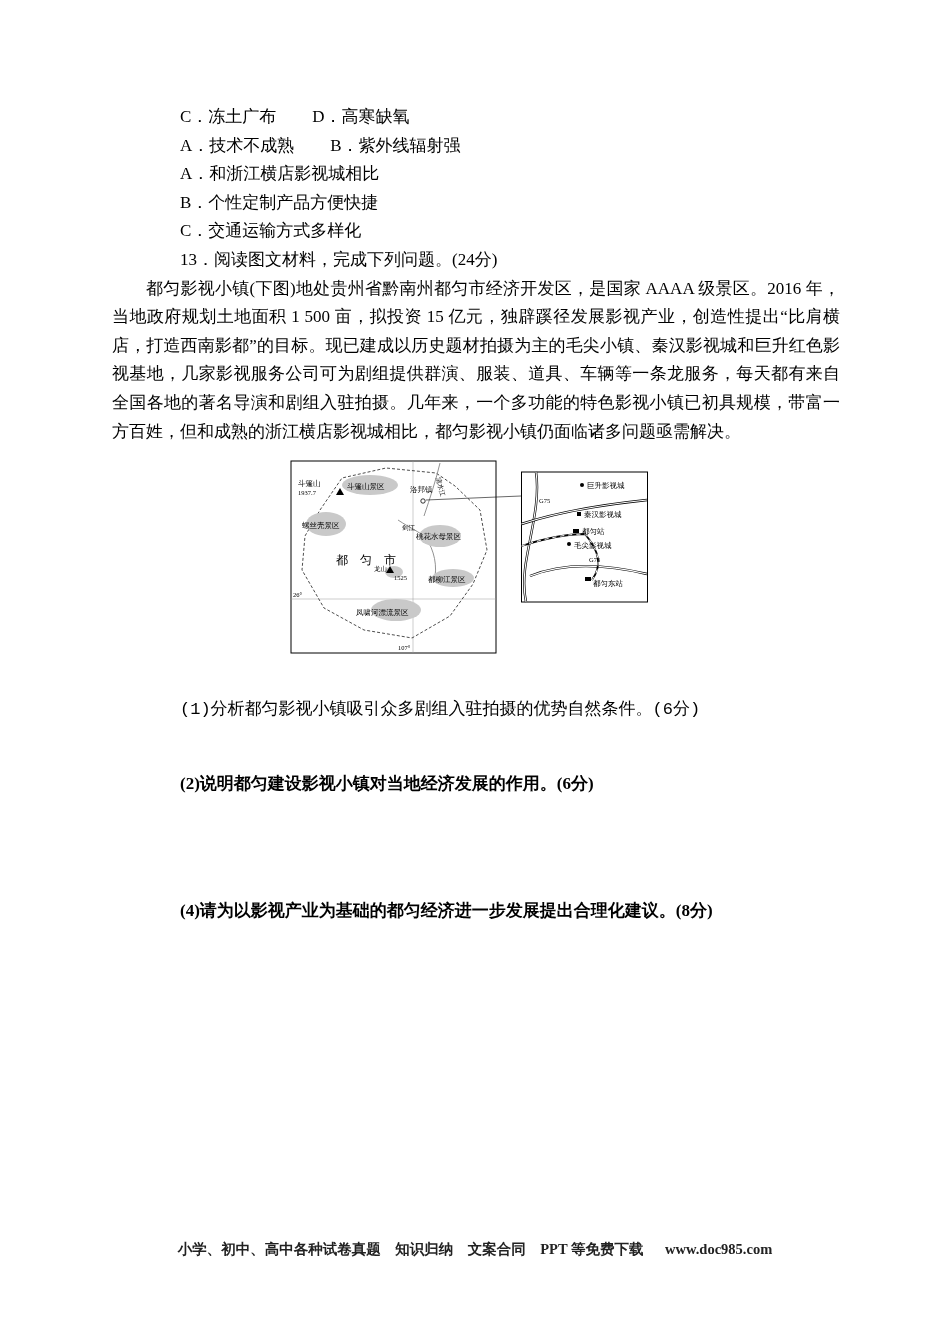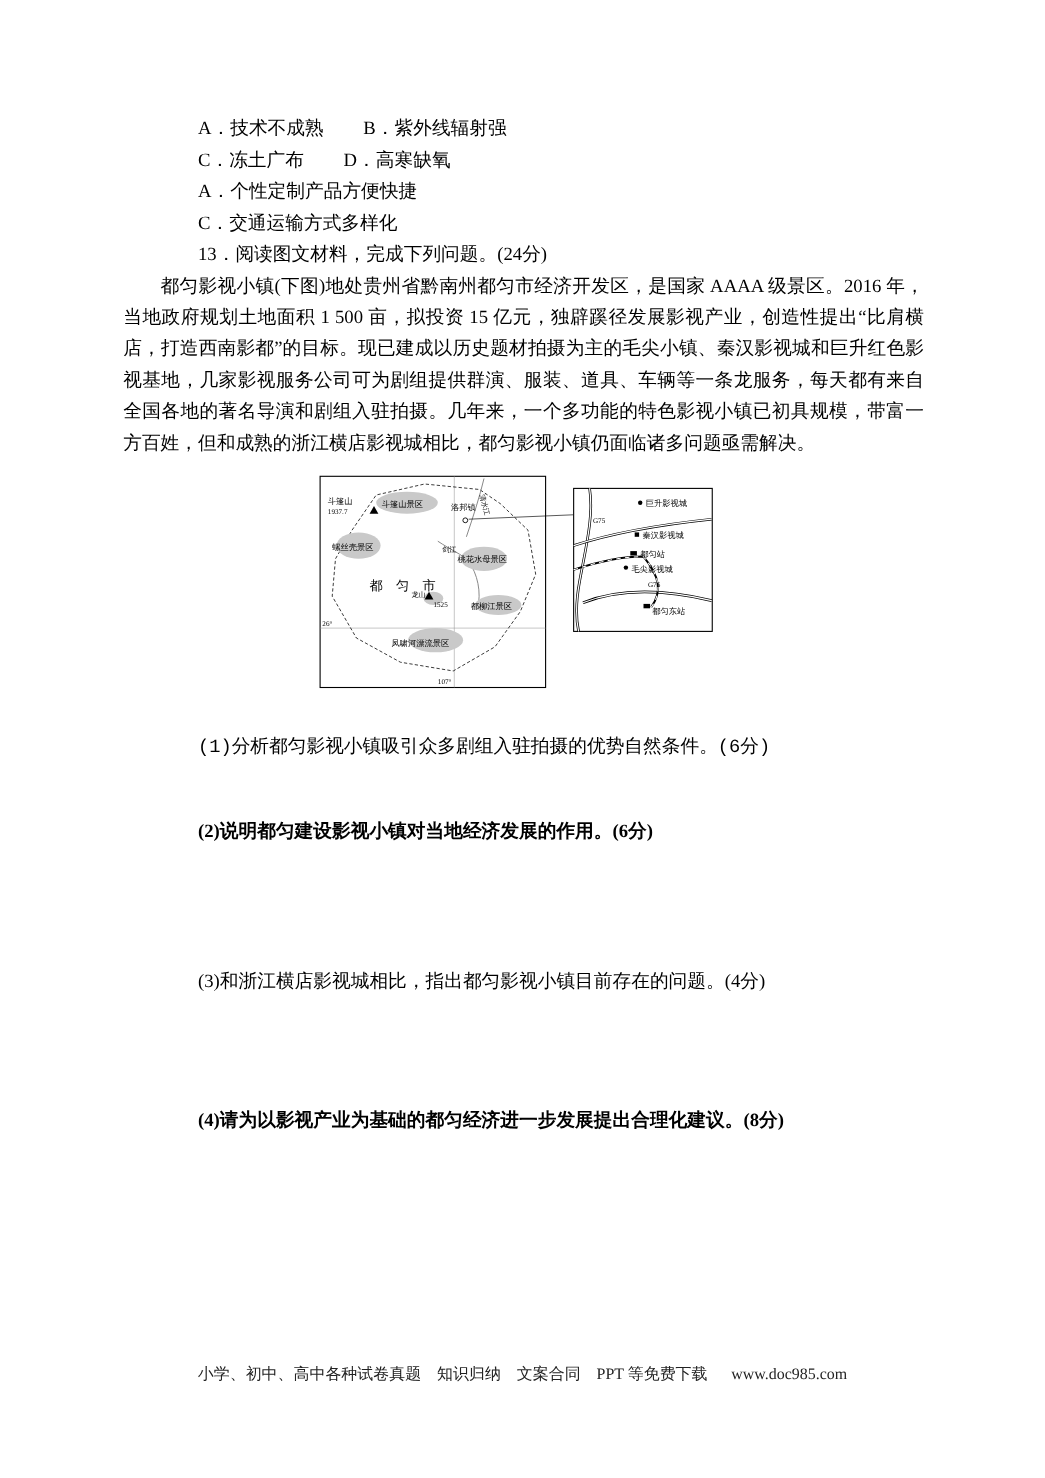--- a/index.html
+++ b/index.html
@@ -9,21 +9,21 @@
   p{margin:0;}
   .indent{padding-left:68px;}
   .gap{display:inline-block;width:36px;}
   .intro{text-align:justify;text-indent:2em;}
   .b{font-weight:normal;}
   .figure{width:372px;margin:12px auto 0;}
   .sub1{margin-top:28px;font-family:Liberation Mono, monospace;}
   .sub2{margin-top:46px;font-weight:bold;}
   .sub3{margin-top:108px;}
   .sub4{margin-top:98px;font-weight:bold;}
-  .footer{position:absolute;left:0;top:1240px;width:100%;text-align:center;font-size:14.5px;color:#222;}
+  .footer{position:absolute;left:0;top:1240px;width:100%;text-align:center;font-size:14.5px;color:#222;font-weight:bold;}
   .footer .site{margin-left:18px;}
   svg text{font-family:"Liberation Serif","DejaVu Serif",serif;fill:#000;}
   .box{fill:none;stroke:#000;stroke-width:1;}
   .thin{stroke:#999;stroke-width:0.5;}
   .dashed{fill:none;stroke:#000;stroke-width:0.7;stroke-dasharray:3 2;}
   .river{fill:none;stroke:#777;stroke-width:0.8;}
   .blob{fill:#c9c9c9;}
   .lbl{font-size:7.5px;}
   .lbl-s{font-size:6.5px;}
   .city{font-size:12px;letter-spacing:12px;}
@@ -33,25 +33,26 @@
   .railB{fill:none;stroke:#fff;stroke-width:1;stroke-dasharray:4 4;}
   .mk{fill:#000;}
   .ring{fill:#fff;stroke:#000;stroke-width:0.8;}
   .leader{stroke:#000;stroke-width:0.6;}
 </style>
 </head>
 <body>
 
 <div class="content">
 
+  <p class="indent"><span>C．冻土广布</span><span class="gap"></span><span>D．高寒缺氧</span></p>
+
   <p class="indent"><span>A．技术不成熟</span><span class="gap"></span><span>B．紫外线辐射强</span></p>
 
-  <p class="indent"><span>C．冻土广布</span><span class="gap"></span><span>D．高寒缺氧</span></p>
-
-  <p class="indent">A．个性定制产品方便快捷</p>
+  <p class="indent">A．和浙江横店影视城相比</p>
+  <p class="indent">B．个性定制产品方便快捷</p>
   <p class="indent">C．交通运输方式多样化</p>
 
   <p class="indent">13．阅读图文材料，完成下列问题。(24分)</p>
 
   <p class="intro"><span class="b">都匀影视小镇(下图)地</span><span>处贵州省黔南州都匀市</span><span class="b">经济开发区</span><span>，是国家 AAAA 级景区。2016 年，当地政府规划土地面积 1 500 亩，</span><span class="b">拟投资 15 亿元</span><span>，</span><span class="b">独辟蹊径</span><span>发展</span><span class="b">影视产业</span><span>，创造性提出“比肩横店，打造西南影都”的目标。</span><span class="b">现已建成以历史题材拍摄</span><span>为主的</span><span class="b">毛尖小镇、秦汉影视城和巨升红色影视基地</span><span>，几家</span><span class="b">影视服务</span><span>公司可</span><span class="b">为剧组</span><span>提供群演、服装、道具、</span><span class="b">车辆</span><span>等</span><span class="b">一条龙服务</span><span>，每天都有来自全国各地的著名</span><span class="b">导演和剧组入驻拍摄</span><span>。几年来，</span><span class="b">一个多功能的特色影视小镇已初具规模</span><span>，</span><span class="b">带富一方百姓</span><span>，但和成熟的浙江横店影视城相比，</span><span class="b">都匀影视小镇仍面临诸多问题亟需解决。</span></p>
 
   <div class="figure">
     <svg width="372" height="200" viewBox="0 0 372 200">
 
       <g>
@@ -130,21 +131,20 @@
         <text class="lbl-s" x="299" y="104">G76</text>
 
         <rect class="mk" x="295" y="119" width="6" height="4"></rect>
         <text class="lbl" x="303" y="128">都匀东站</text>
       </g>
     </svg>
   </div>
 
   <p class="indent sub1">(1)分析都匀影视小镇吸引众多剧组入驻拍摄的优势自然条件。(6分)</p>
   <p class="indent sub2">(2)说明都匀建设影视小镇对当地经济发展的作用。(6分)</p>
-  <p class="indent sub3">(3)和浙江横店影视城相比，指出都匀影视小镇目前存在的问题。(4分)</p>
   <p class="indent sub4">(4)请为以影视产业为基础的都匀经济进一步发展提出合理化建议。(8分)</p>
 
 </div>
 
 <div class="footer">
   <span>小学、初中、高中各种试卷真题　知识归纳　文案合同　PPT 等免费下载</span>
   <span class="site">www.doc985.com</span>
 </div>
 
 </body></html>

